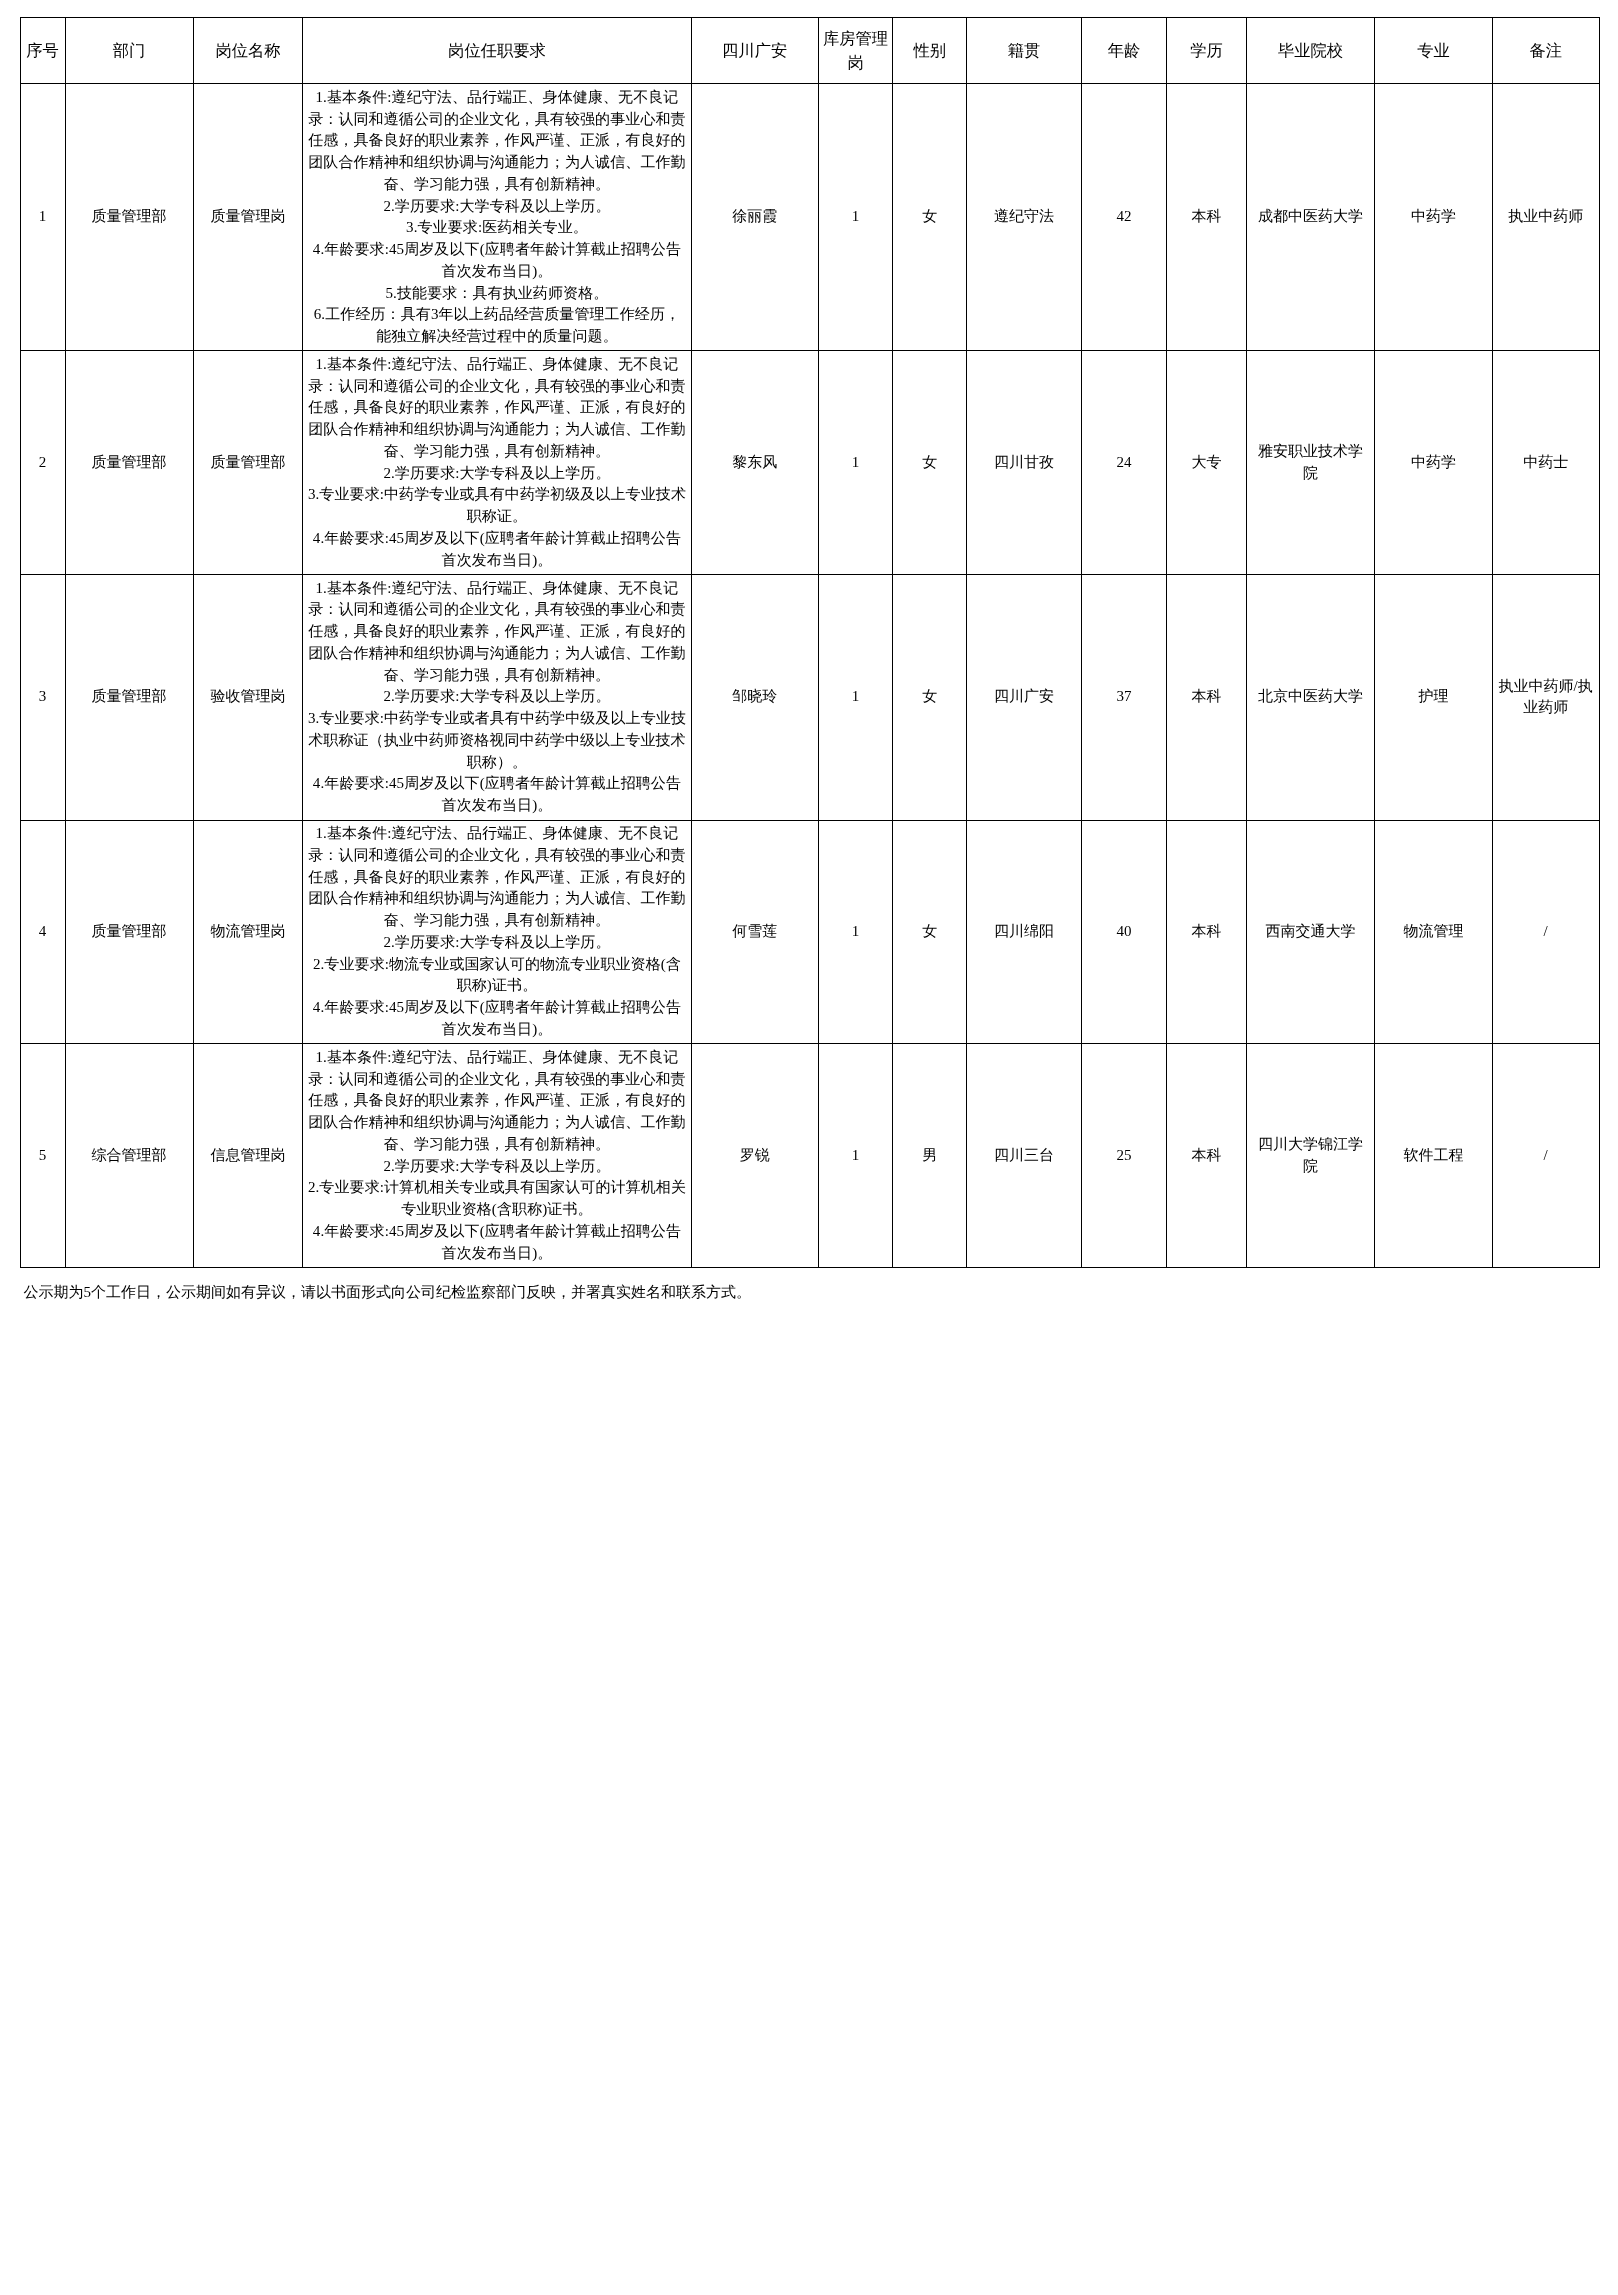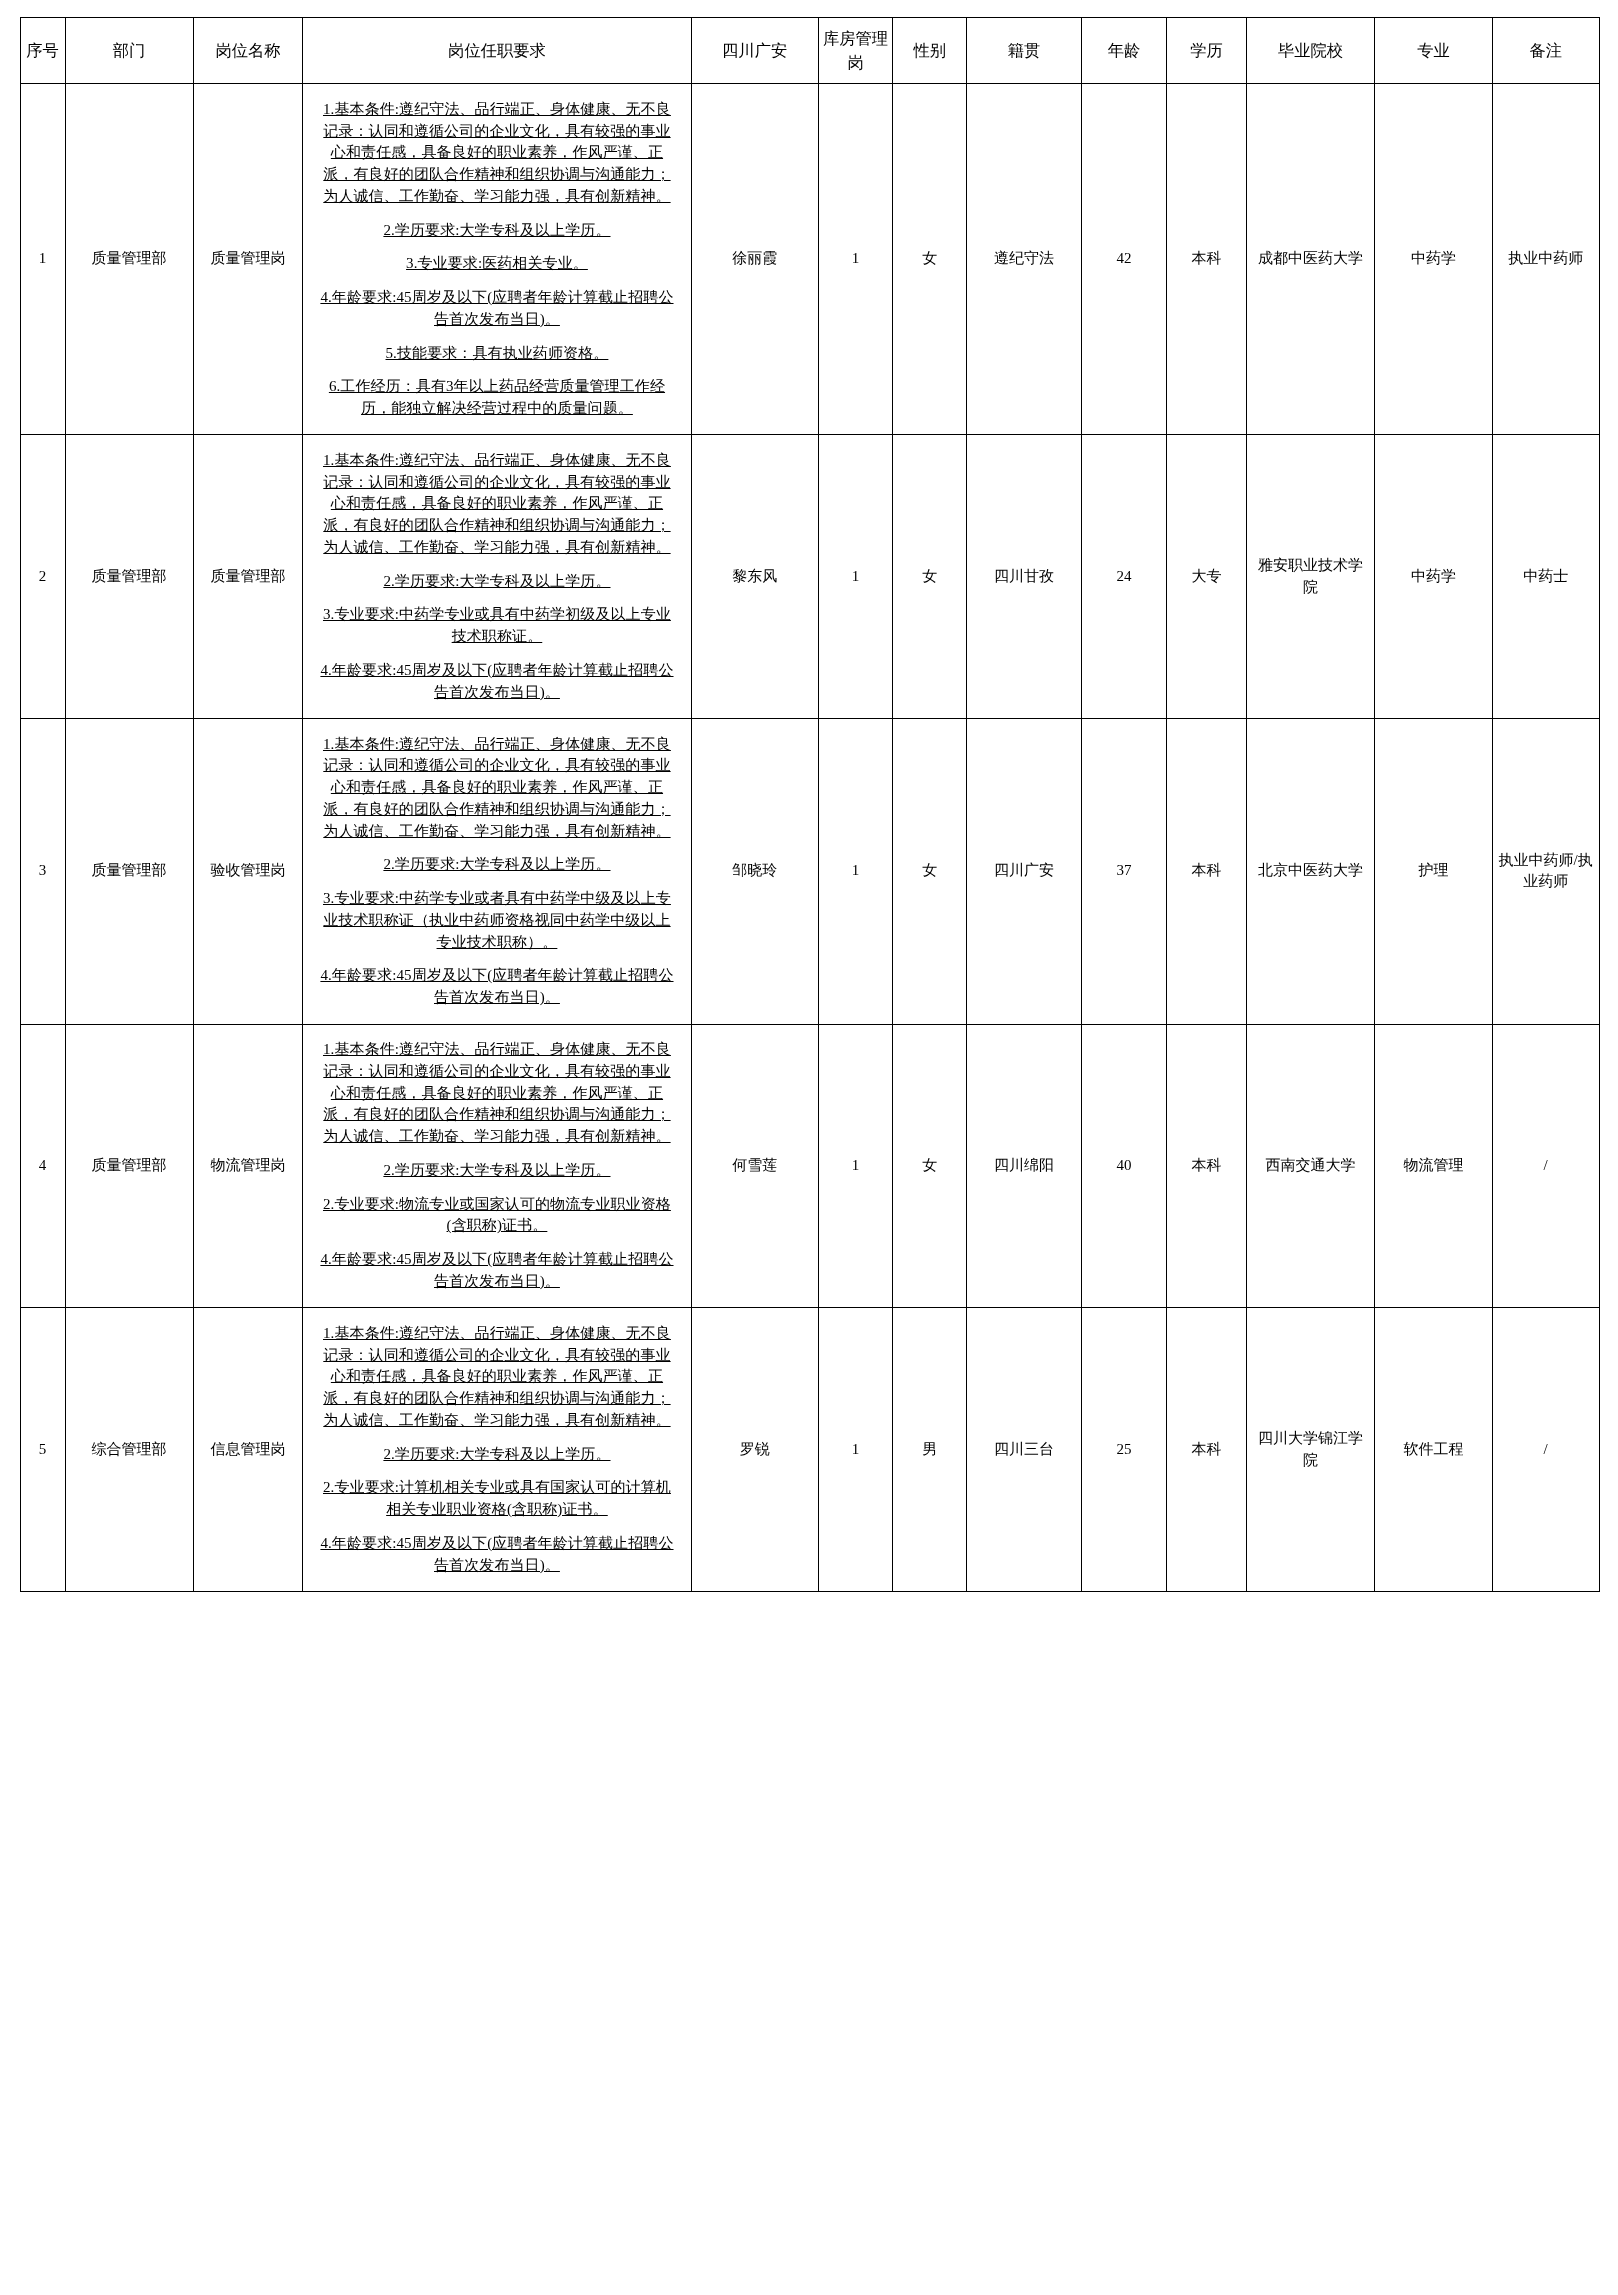--- a/index.html
+++ b/index.html
@@ -55,23 +55,22 @@
 
   td.req {
     text-align: left;
     vertical-align: top;
     padding: 10.4px 9px 10.4px 10.4px;
     font-size: 14.6px;
     line-height: 1.92;
     letter-spacing: 0.1px;
   }
   td.req p {
-    margin: 12px;
+    margin: 0;
     text-indent: 0;
-    text-decoration: underline;
   }
   td.cell-tall {
     height: 208px;
   }
   .footnote {
     margin-top: 11.7px;
     font-size: 15px;
     line-height: 1.7;
     color: #000;
     padding: 0 3.9px;
@@ -214,14 +213,15 @@
           <td>四川三台</td>
           <td>25</td>
           <td>本科</td>
           <td>四川大学锦江学院</td>
           <td>软件工程</td>
           <td>/</td>
         </tr>
       </tbody>
   </table>
 
+  <div class="footnote">公示期为5个工作日，公示期间如有异议，请以书面形式向公司纪检监察部门反映，并署真实姓名和联系方式。</div>
 </div>
 
 
 </body></html>

